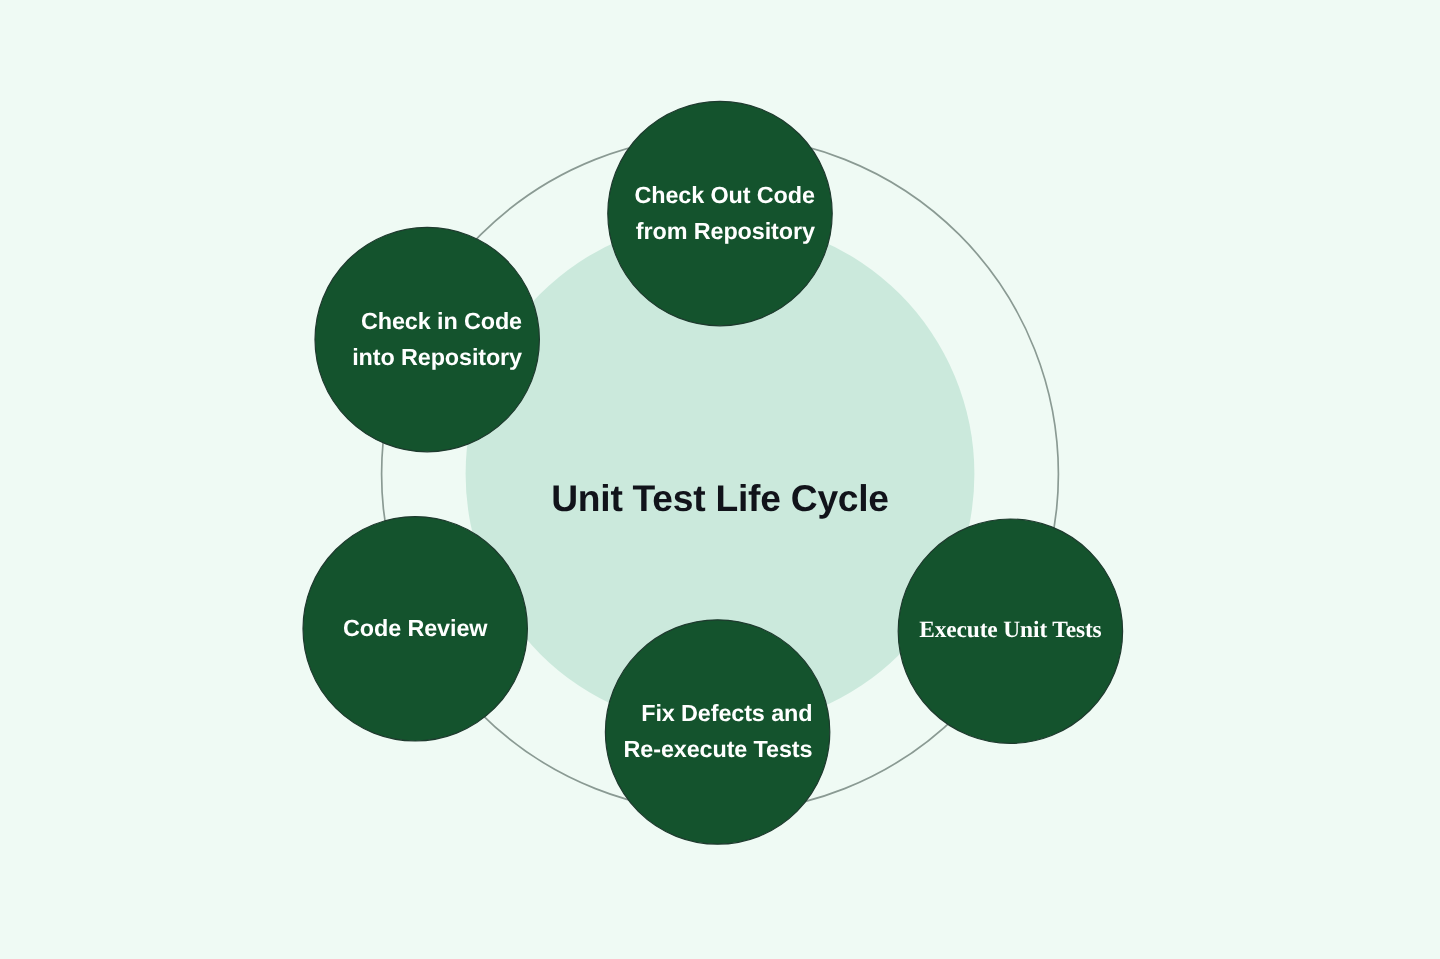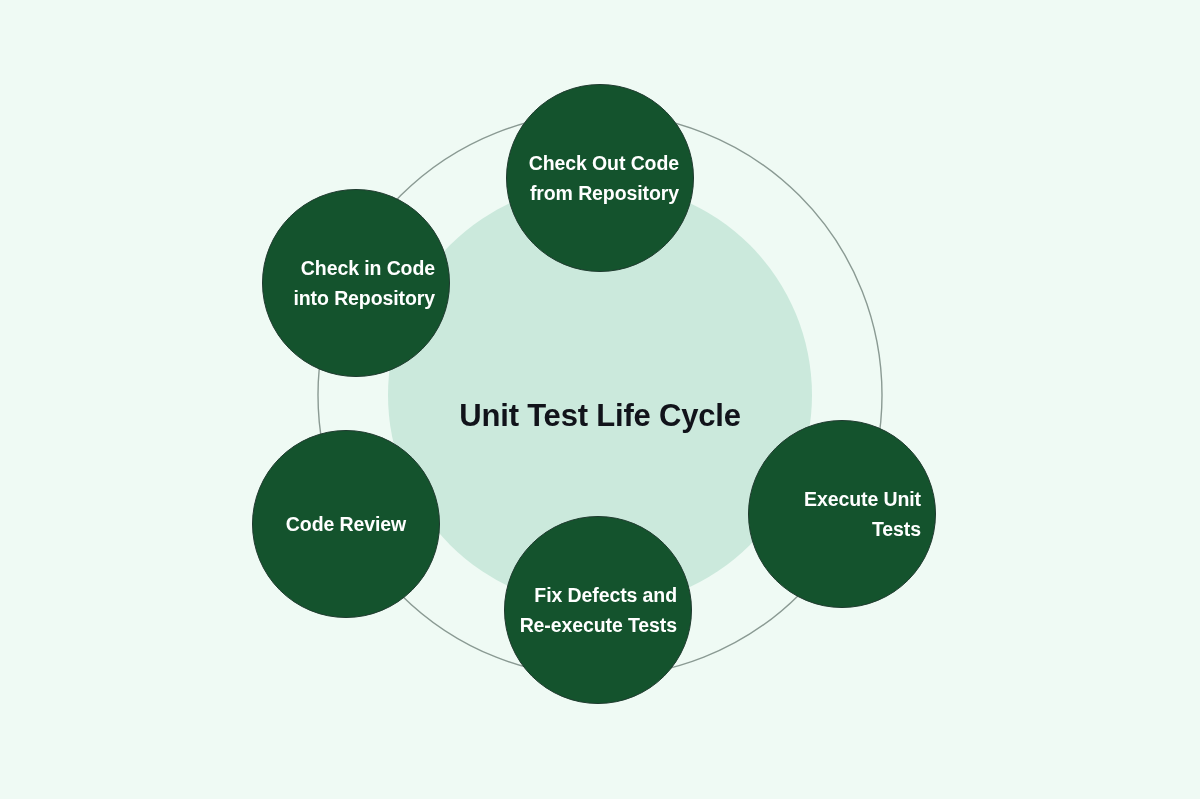--- a/index.html
+++ b/index.html
@@ -64,21 +64,21 @@
   .node-label {
     color: #ffffff;
     font-size: 19.5px;
     font-weight: bold;
     line-height: 1.55;
     padding: 0 14px;
     letter-spacing: -0.1px;
   }
   .n0 { left: 506px; top: 84px; }
   .n1 { left: 748px; top: 189px; }
-  .n2 { left: 748px; top: 420px; }
+  .n2 { left: 748px; top: 432px; font-family: Liberation Serif, serif; }
   .n3 { left: 504px; top: 516px; }
   .n4 { left: 252px; top: 430px; }
   .n5 { left: 262px; top: 189px; }
 </style>
 </head>
 <body>
 
 <div id="canvas">
 
   <svg class="ring-svg" viewBox="0 0 1200 799" xmlns="http://www.w3.org/2000/svg">

